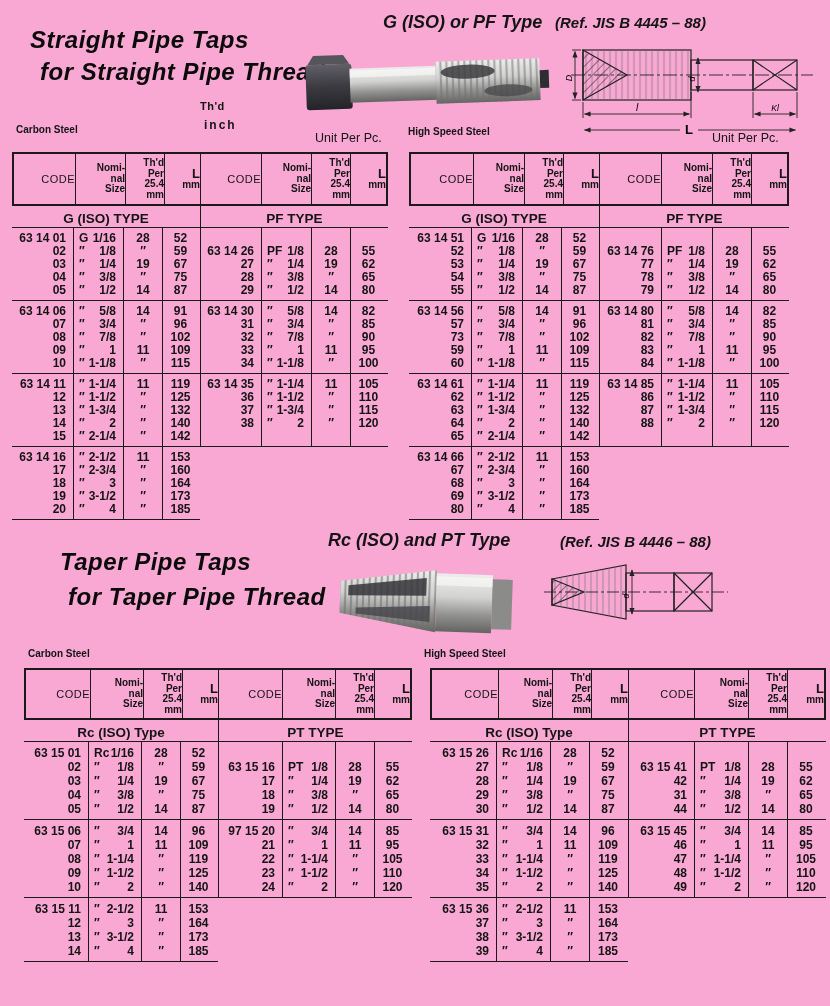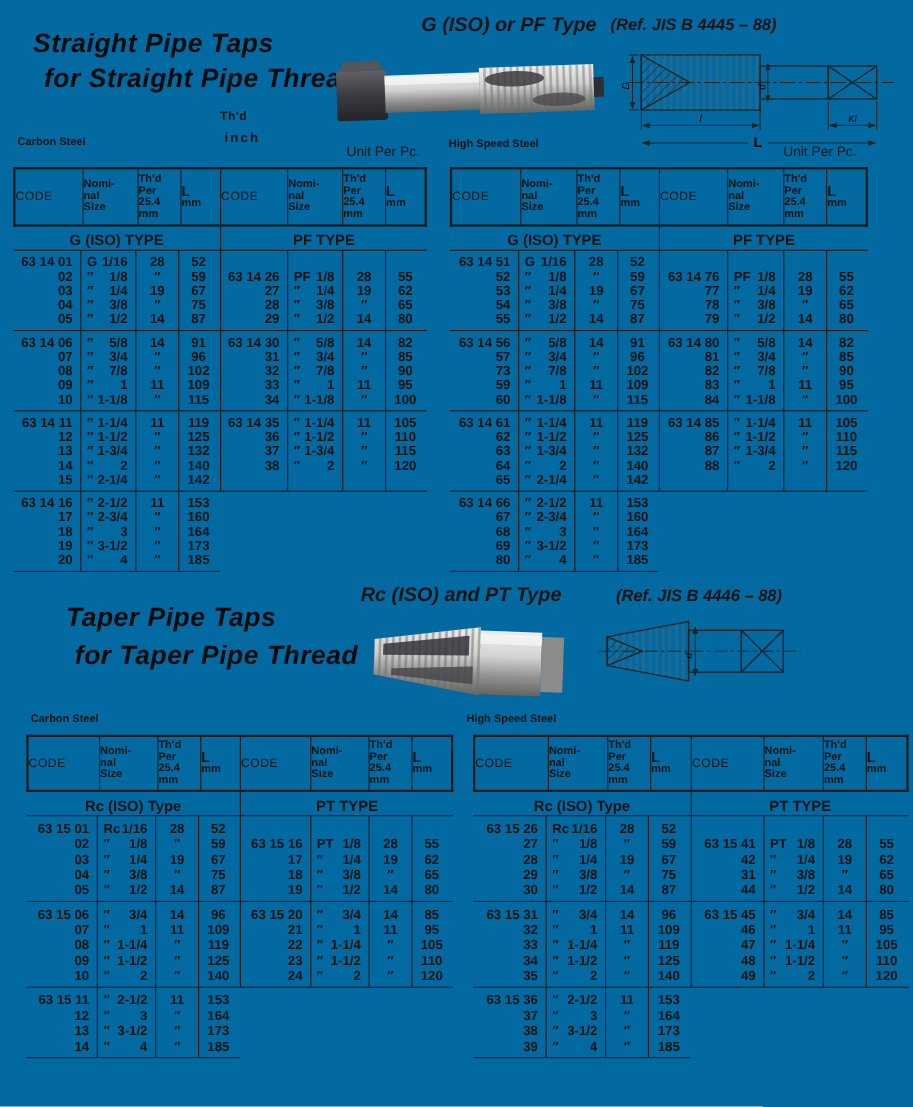--- a/index.html
+++ b/index.html
@@ -1,35 +1,35 @@
 <!DOCTYPE html>
 <html><head>
 <meta charset="utf-8">
 <style>
   html,body{margin:0;padding:0;background:#e7e7e4;}
-  #page{position:relative;width:830px;height:1006px;margin:0 auto;background:#0369a1;
+  #page{position:relative;width:830px;height:1006px;margin:0 auto;background:#f9a8d4;
         font-family:"Liberation Sans",sans-serif;color:#141414;overflow:hidden;
         --ink:#1a1a1a;}
   .abs{position:absolute;}
   .script-title{font-style:italic;font-weight:bold;font-size:24px;letter-spacing:.5px;color:#0b0b0b;white-space:nowrap;}
   .type-heading{font-style:italic;font-weight:bold;font-size:18px;white-space:nowrap;}
   .ref-heading{font-style:italic;font-weight:bold;font-size:15px;white-space:nowrap;}
   .material-label{font-weight:bold;font-size:10px;white-space:nowrap;}
   .unit-label{font-size:12.5px;white-space:nowrap;}
   .thd-note{font-weight:bold;font-size:11px;letter-spacing:.5px;white-space:nowrap;}
   .thd-note .l2{font-size:12px;letter-spacing:2px;margin-top:6px;margin-left:4px;}
 
   .cat-table{position:absolute;display:flex;align-items:flex-start;}
   .half{display:block;}
   .thead{display:grid;grid-template-columns:var(--c1) var(--c2) var(--c3) var(--c4);
          height:var(--hh);border-top:2px solid var(--ink);border-bottom:2px solid var(--ink);box-sizing:border-box;}
   .half.left .thead{border-left:2px solid var(--ink);}
   .half.right .thead{border-right:2px solid var(--ink);}
   .hc{border-left:1px solid var(--ink);display:flex;flex-direction:column;justify-content:center;
-      align-items:flex-start;text-align:center;}
+      align-items:flex-end;text-align:center;}
   .half.left .thead .hc:first-child{border-left:none;}
   .hl{font-size:10px;line-height:10.5px;font-weight:bold;}
   .hl-code{font-size:11px;font-weight:normal;letter-spacing:.5px;}
   .hl-big{font-size:13px;line-height:13px;font-weight:bold;}
   .subhead{height:22px;line-height:25px;text-align:center;font-weight:bold;font-size:13.5px;
            border-bottom:1.5px solid var(--ink);box-sizing:border-box;}
   .half.right .subhead{border-left:1px solid var(--ink);}
   .tgroup{display:grid;grid-template-columns:var(--c1) var(--c2) var(--c3) var(--c4);
           border-bottom:1.5px solid var(--ink);box-sizing:border-box;}
   .tcol{padding:4px 0 3px 0;border-left:1px solid var(--ink);box-sizing:border-box;}
@@ -836,21 +836,21 @@
           <div class="tcol c3">
             <div class="cellline"></div>
             <div class="cellline">55</div>
             <div class="cellline">62</div>
             <div class="cellline">65</div>
             <div class="cellline">80</div>
           </div>
         </div>
         <div class="tgroup">
           <div class="tcol c0">
-            <div class="cellline">63 15 20</div>
+            <div class="cellline">97 15 20</div>
             <div class="cellline">21</div>
             <div class="cellline">22</div>
             <div class="cellline">23</div>
             <div class="cellline">24</div>
           </div>
           <div class="tcol c1">
             <div class="cellline"><span>″</span><span>3/4</span></div>
             <div class="cellline"><span>″</span><span>1</span></div>
             <div class="cellline"><span>″</span><span>1-1/4</span></div>
             <div class="cellline"><span>″</span><span>1-1/2</span></div>

